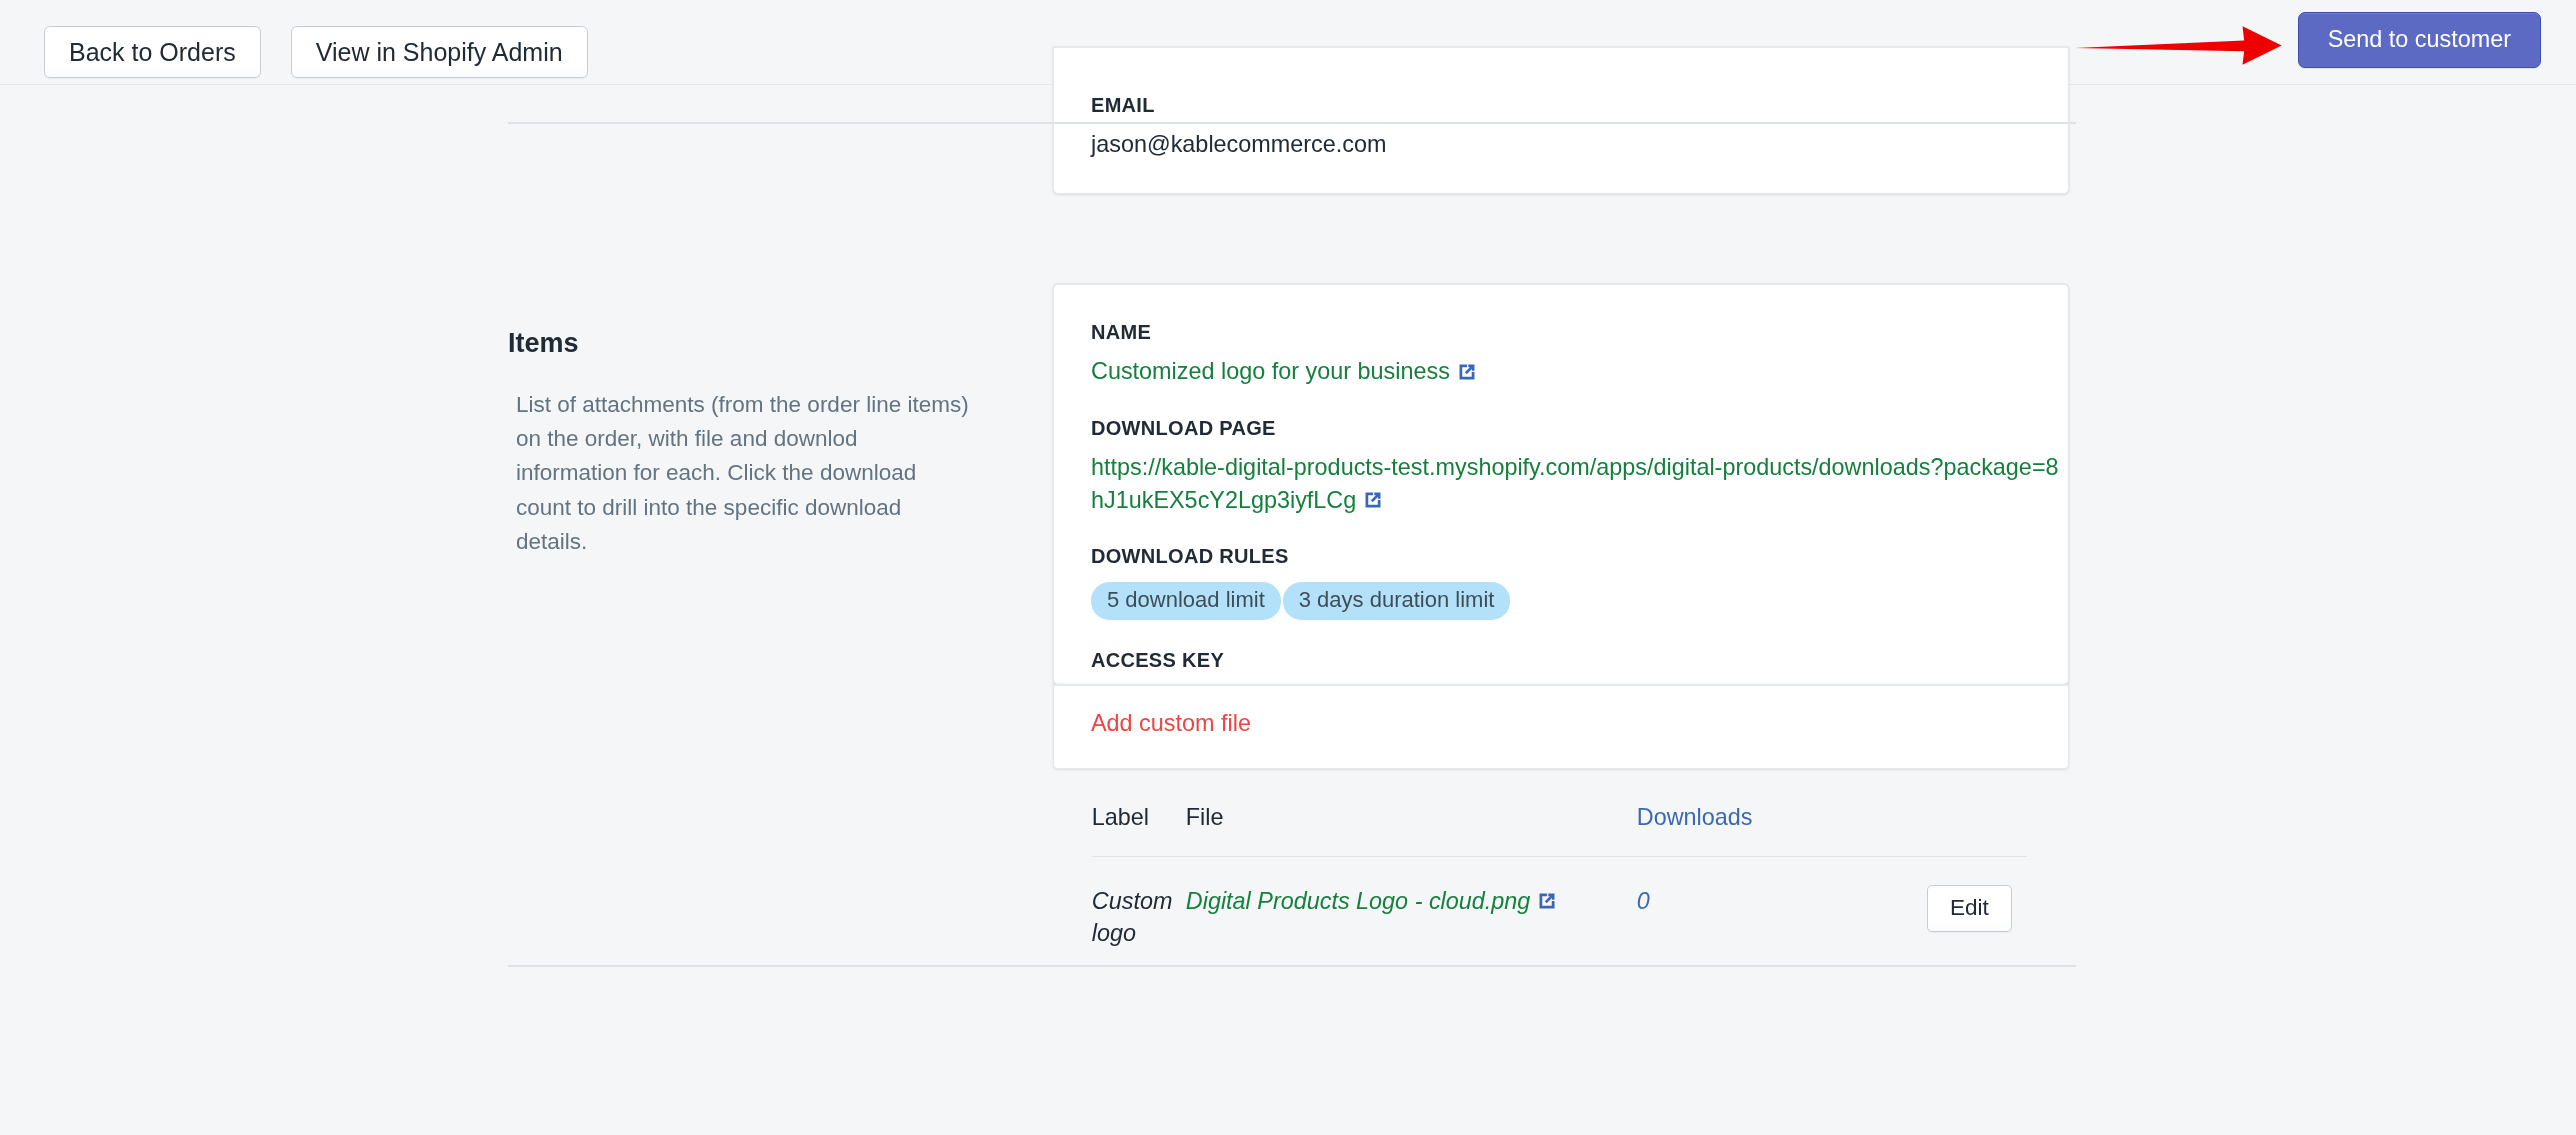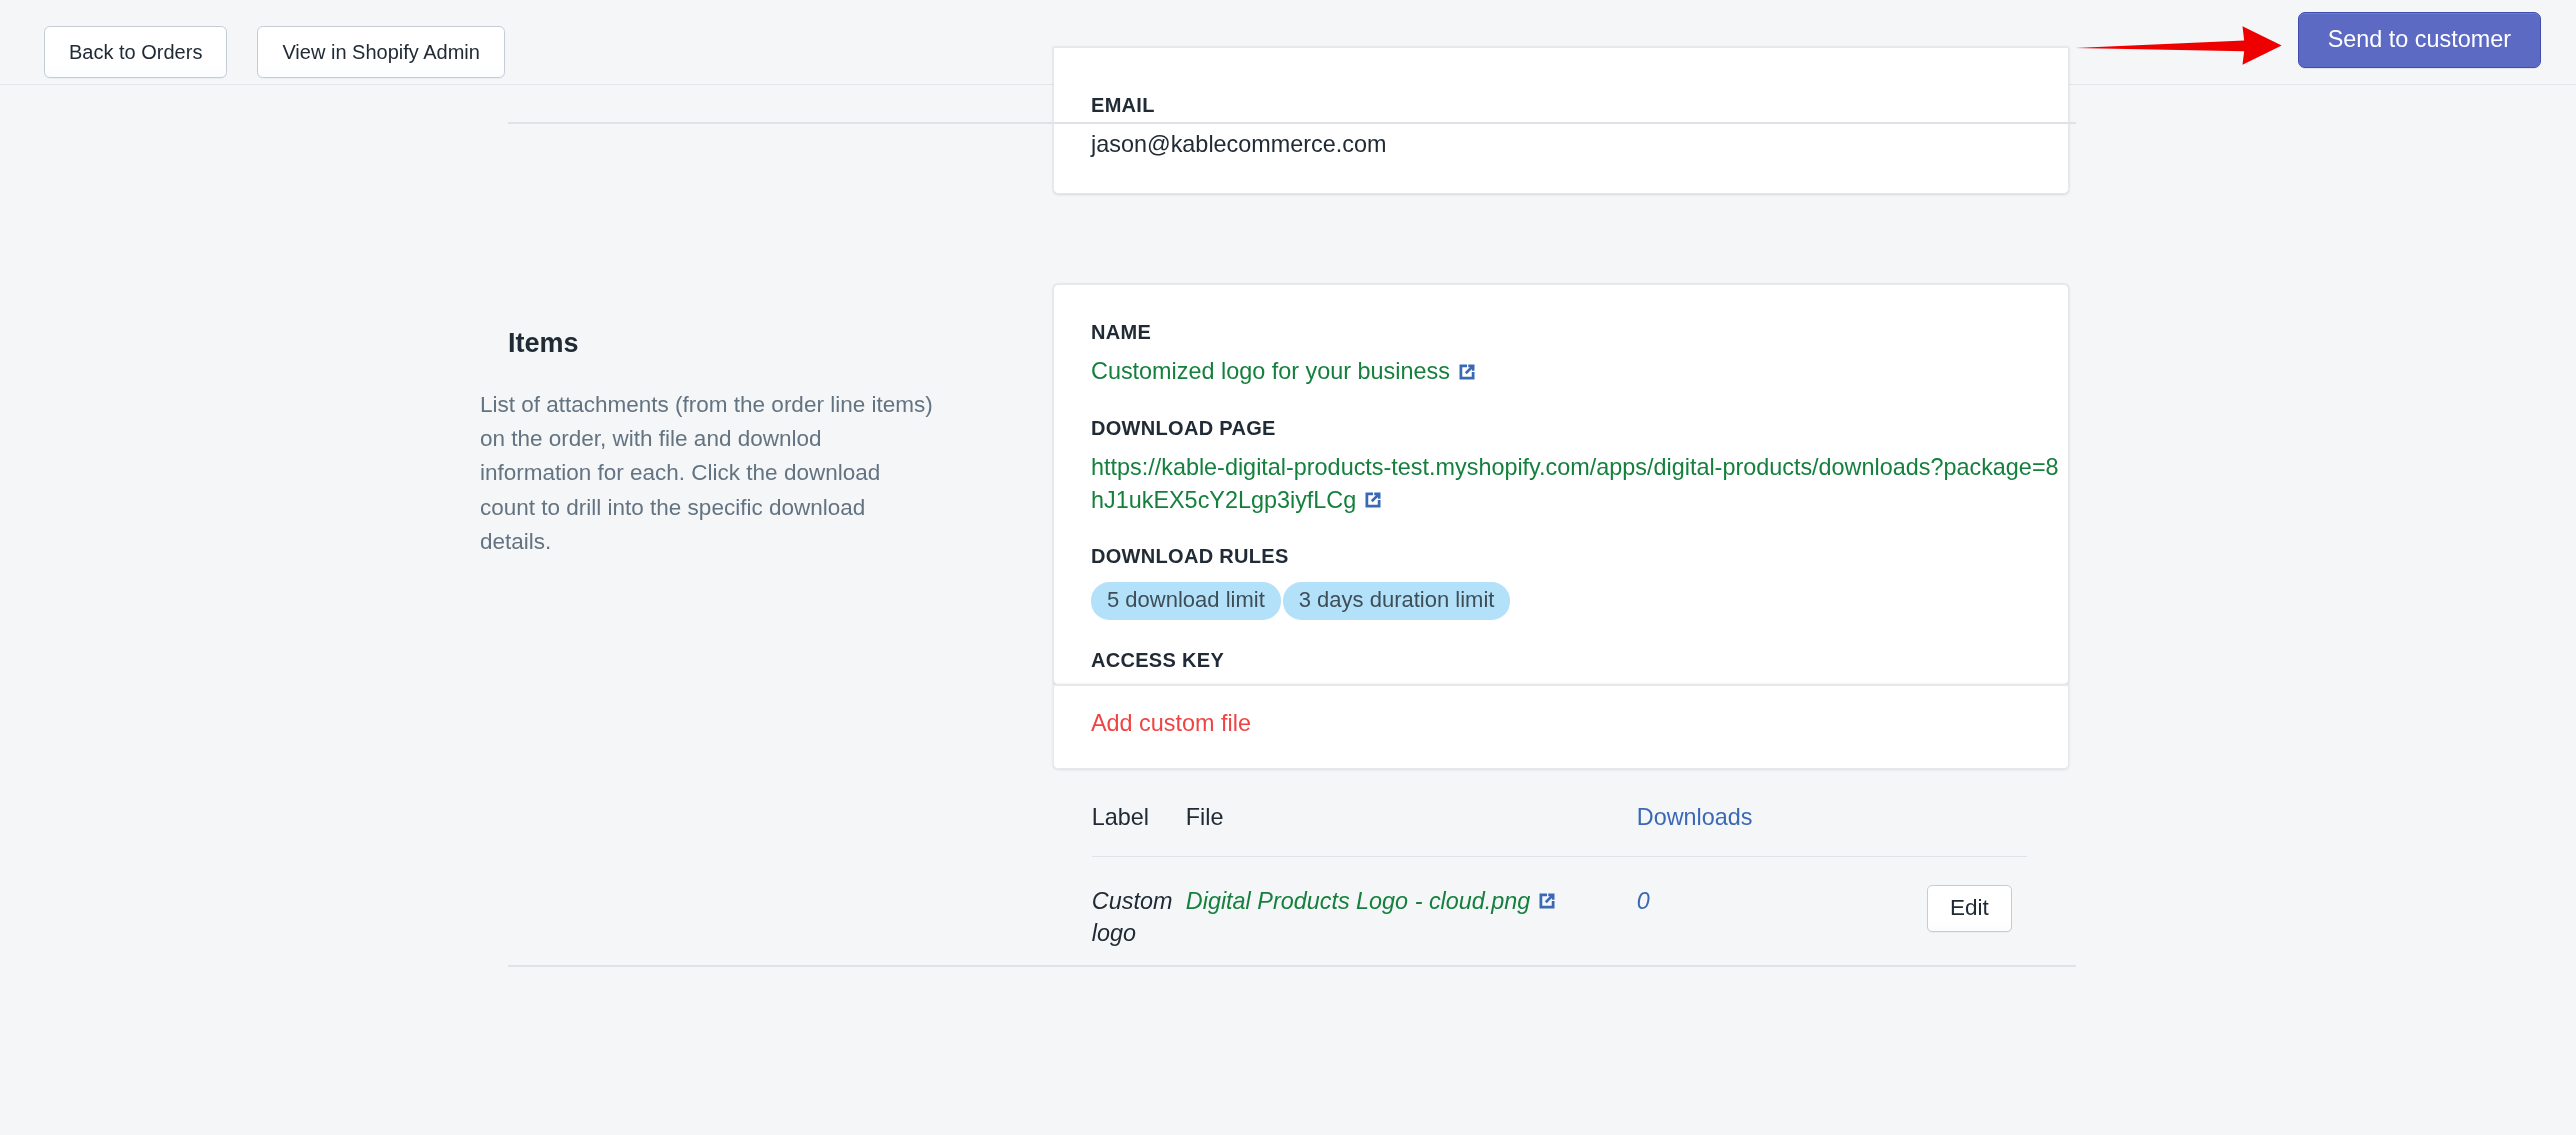--- a/index.html
+++ b/index.html
@@ -21,21 +21,21 @@
     border-bottom: 1.7px solid #e3e6ea;
     display: flex;
     align-items: center;
   }
   .btn-plain {
     background: linear-gradient(180deg,#ffffff 0%, #ffffff 75%, #fbfcfd 100%);
     border: 1.7px solid #c4cdd5;
     border-radius: 5.8px;
     box-shadow: 0 0.8px 0 rgba(22,29,37,.05);
     color: #212b36;
-    font-size: 20px;
+    font-size: 25px;
     font-family: "Liberation Sans", sans-serif;
     height: 52px;
     padding: 0 24px;
     cursor: pointer;
     white-space: nowrap;
     line-height: 1;
     margin-top: 20px;
   }
   #btn-back { margin-left: 44px; }
   #btn-admin { margin-left: 30px; }
@@ -120,21 +120,21 @@
   #items-heading {
     position: absolute;
     left: 508px; top: 242px;
     font-size: 27px;
     font-weight: bold;
     color: #212b36;
     line-height: 1.2;
   }
   #items-desc {
     position: absolute;
-    left: 480px; top: 303px;
+    left: 516px; top: 303px;
     width: 455px;
     font-size: 22.5px;
     color: #637381;
     line-height: 1.52;
   }
 
   #card-items {
     left: 1053px; top: 199px;
     width: 1016px; height: 401px;
   }

